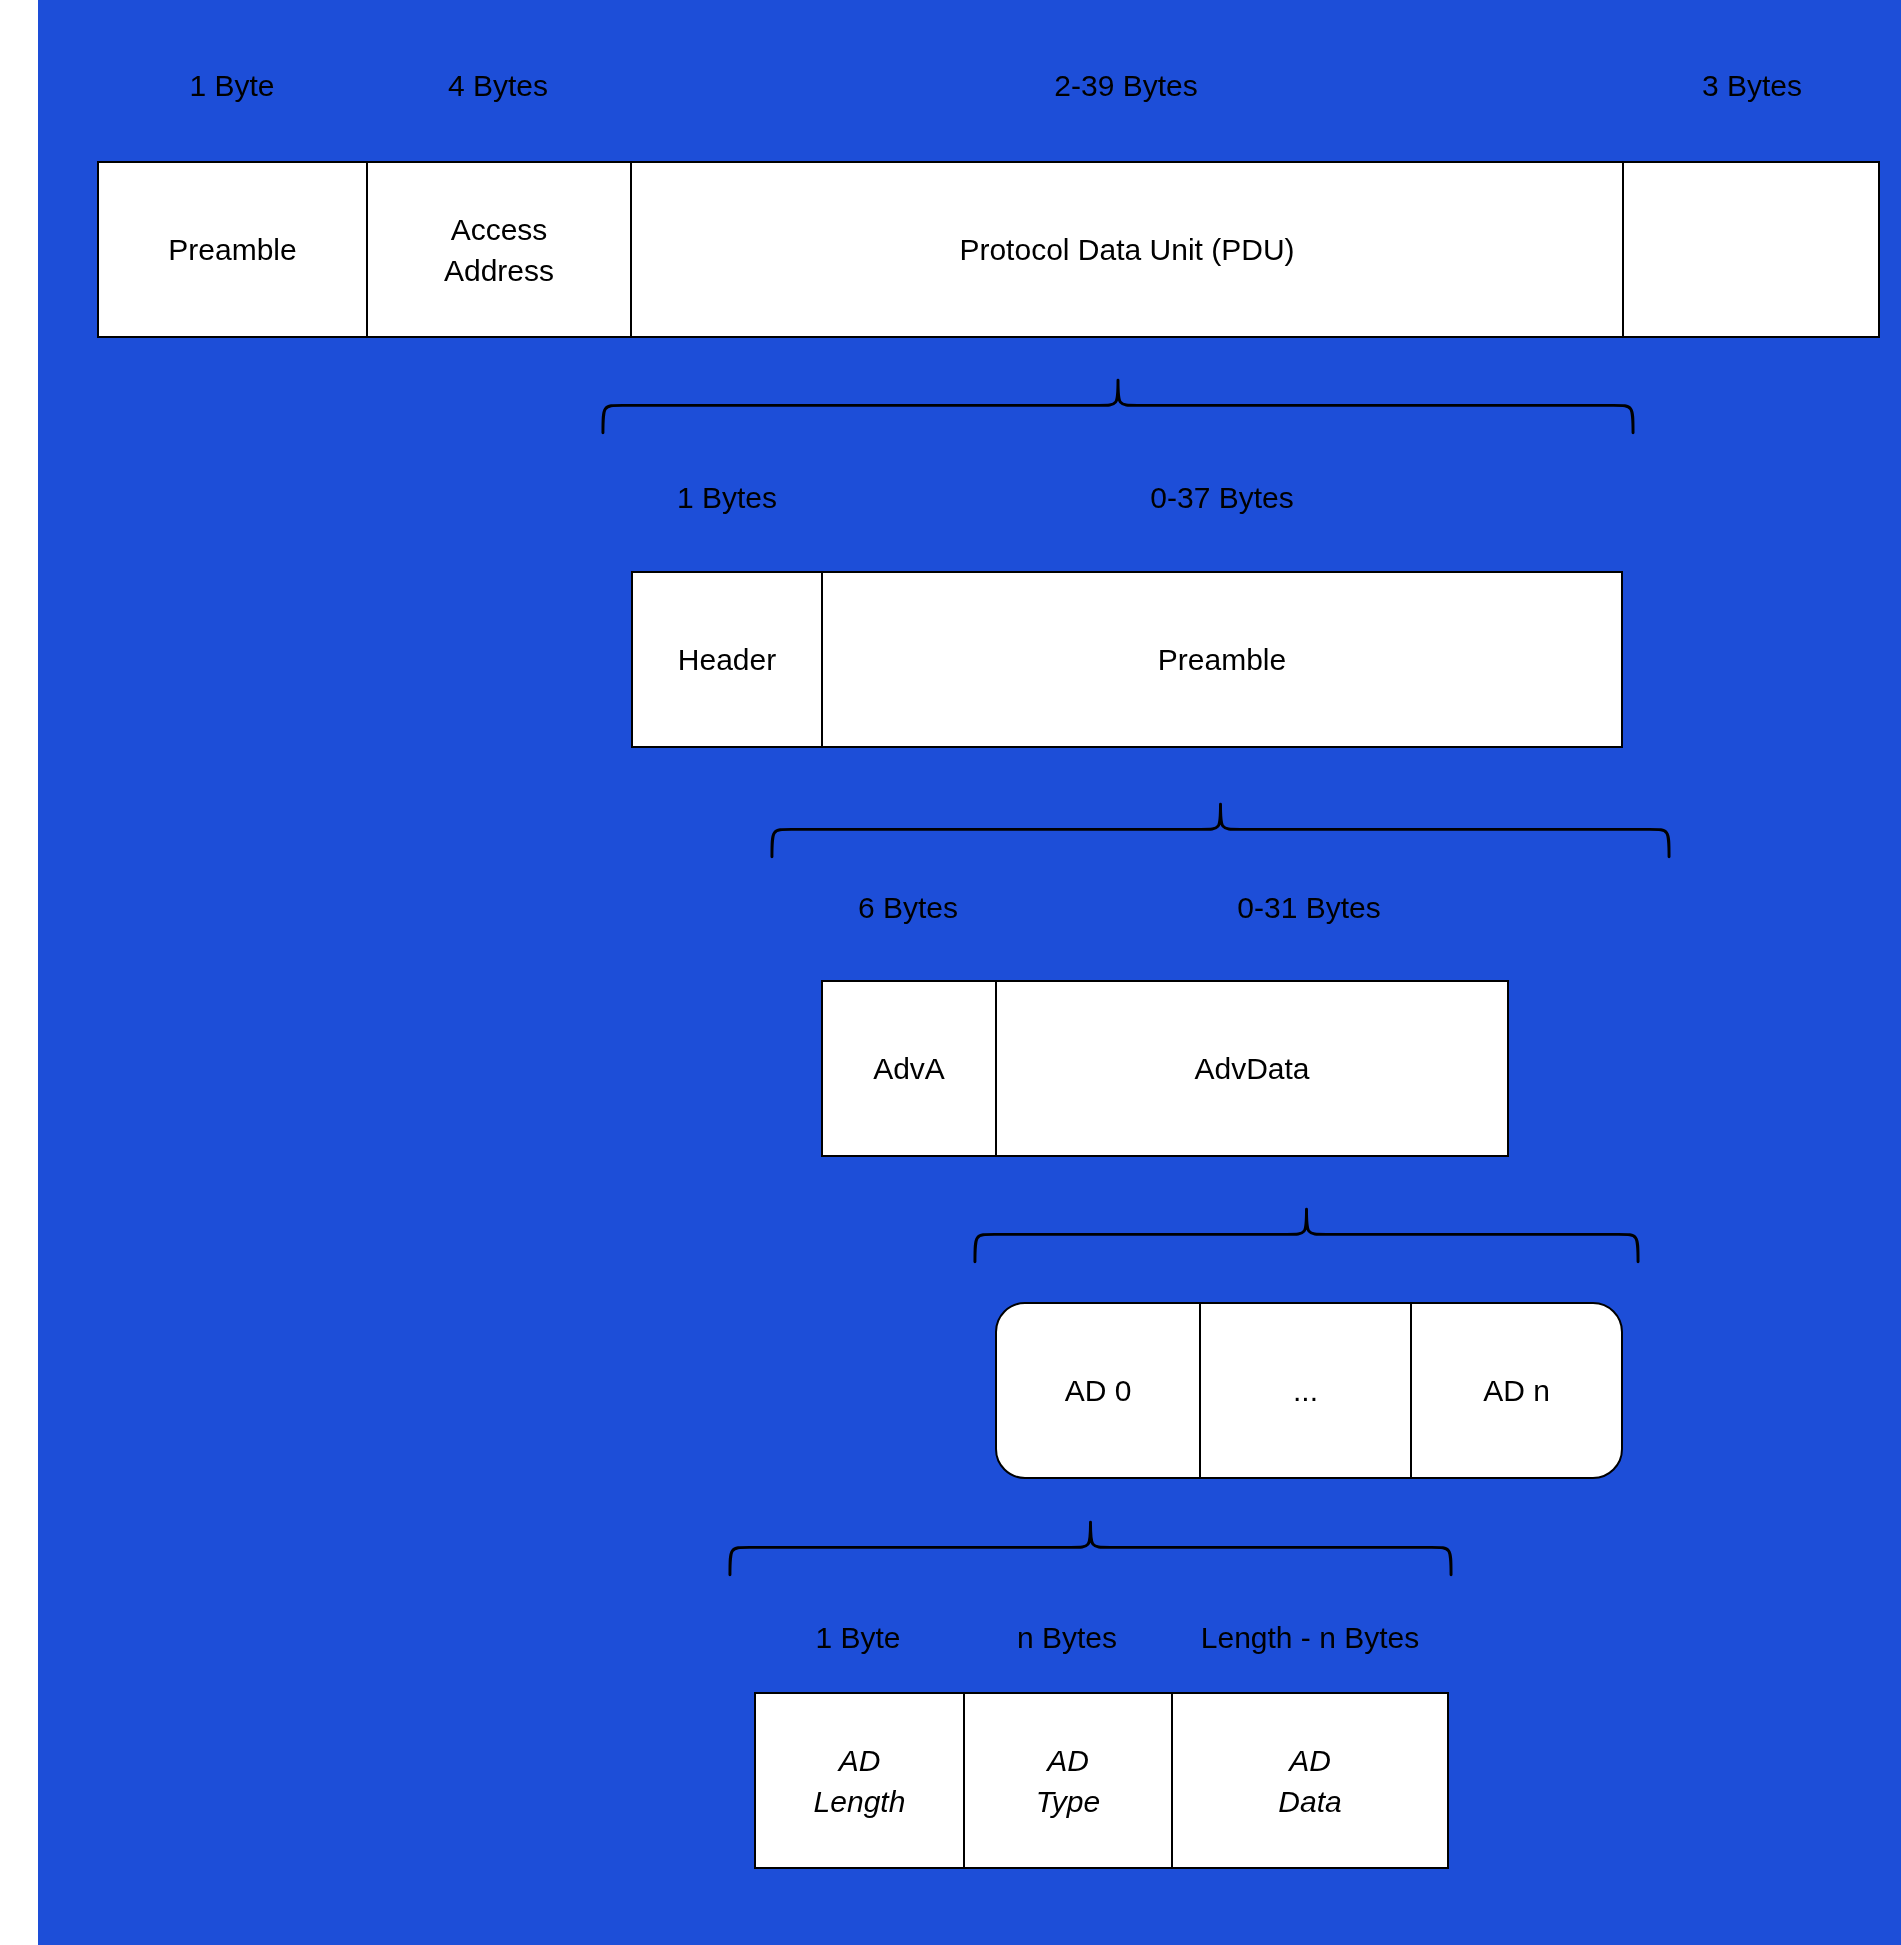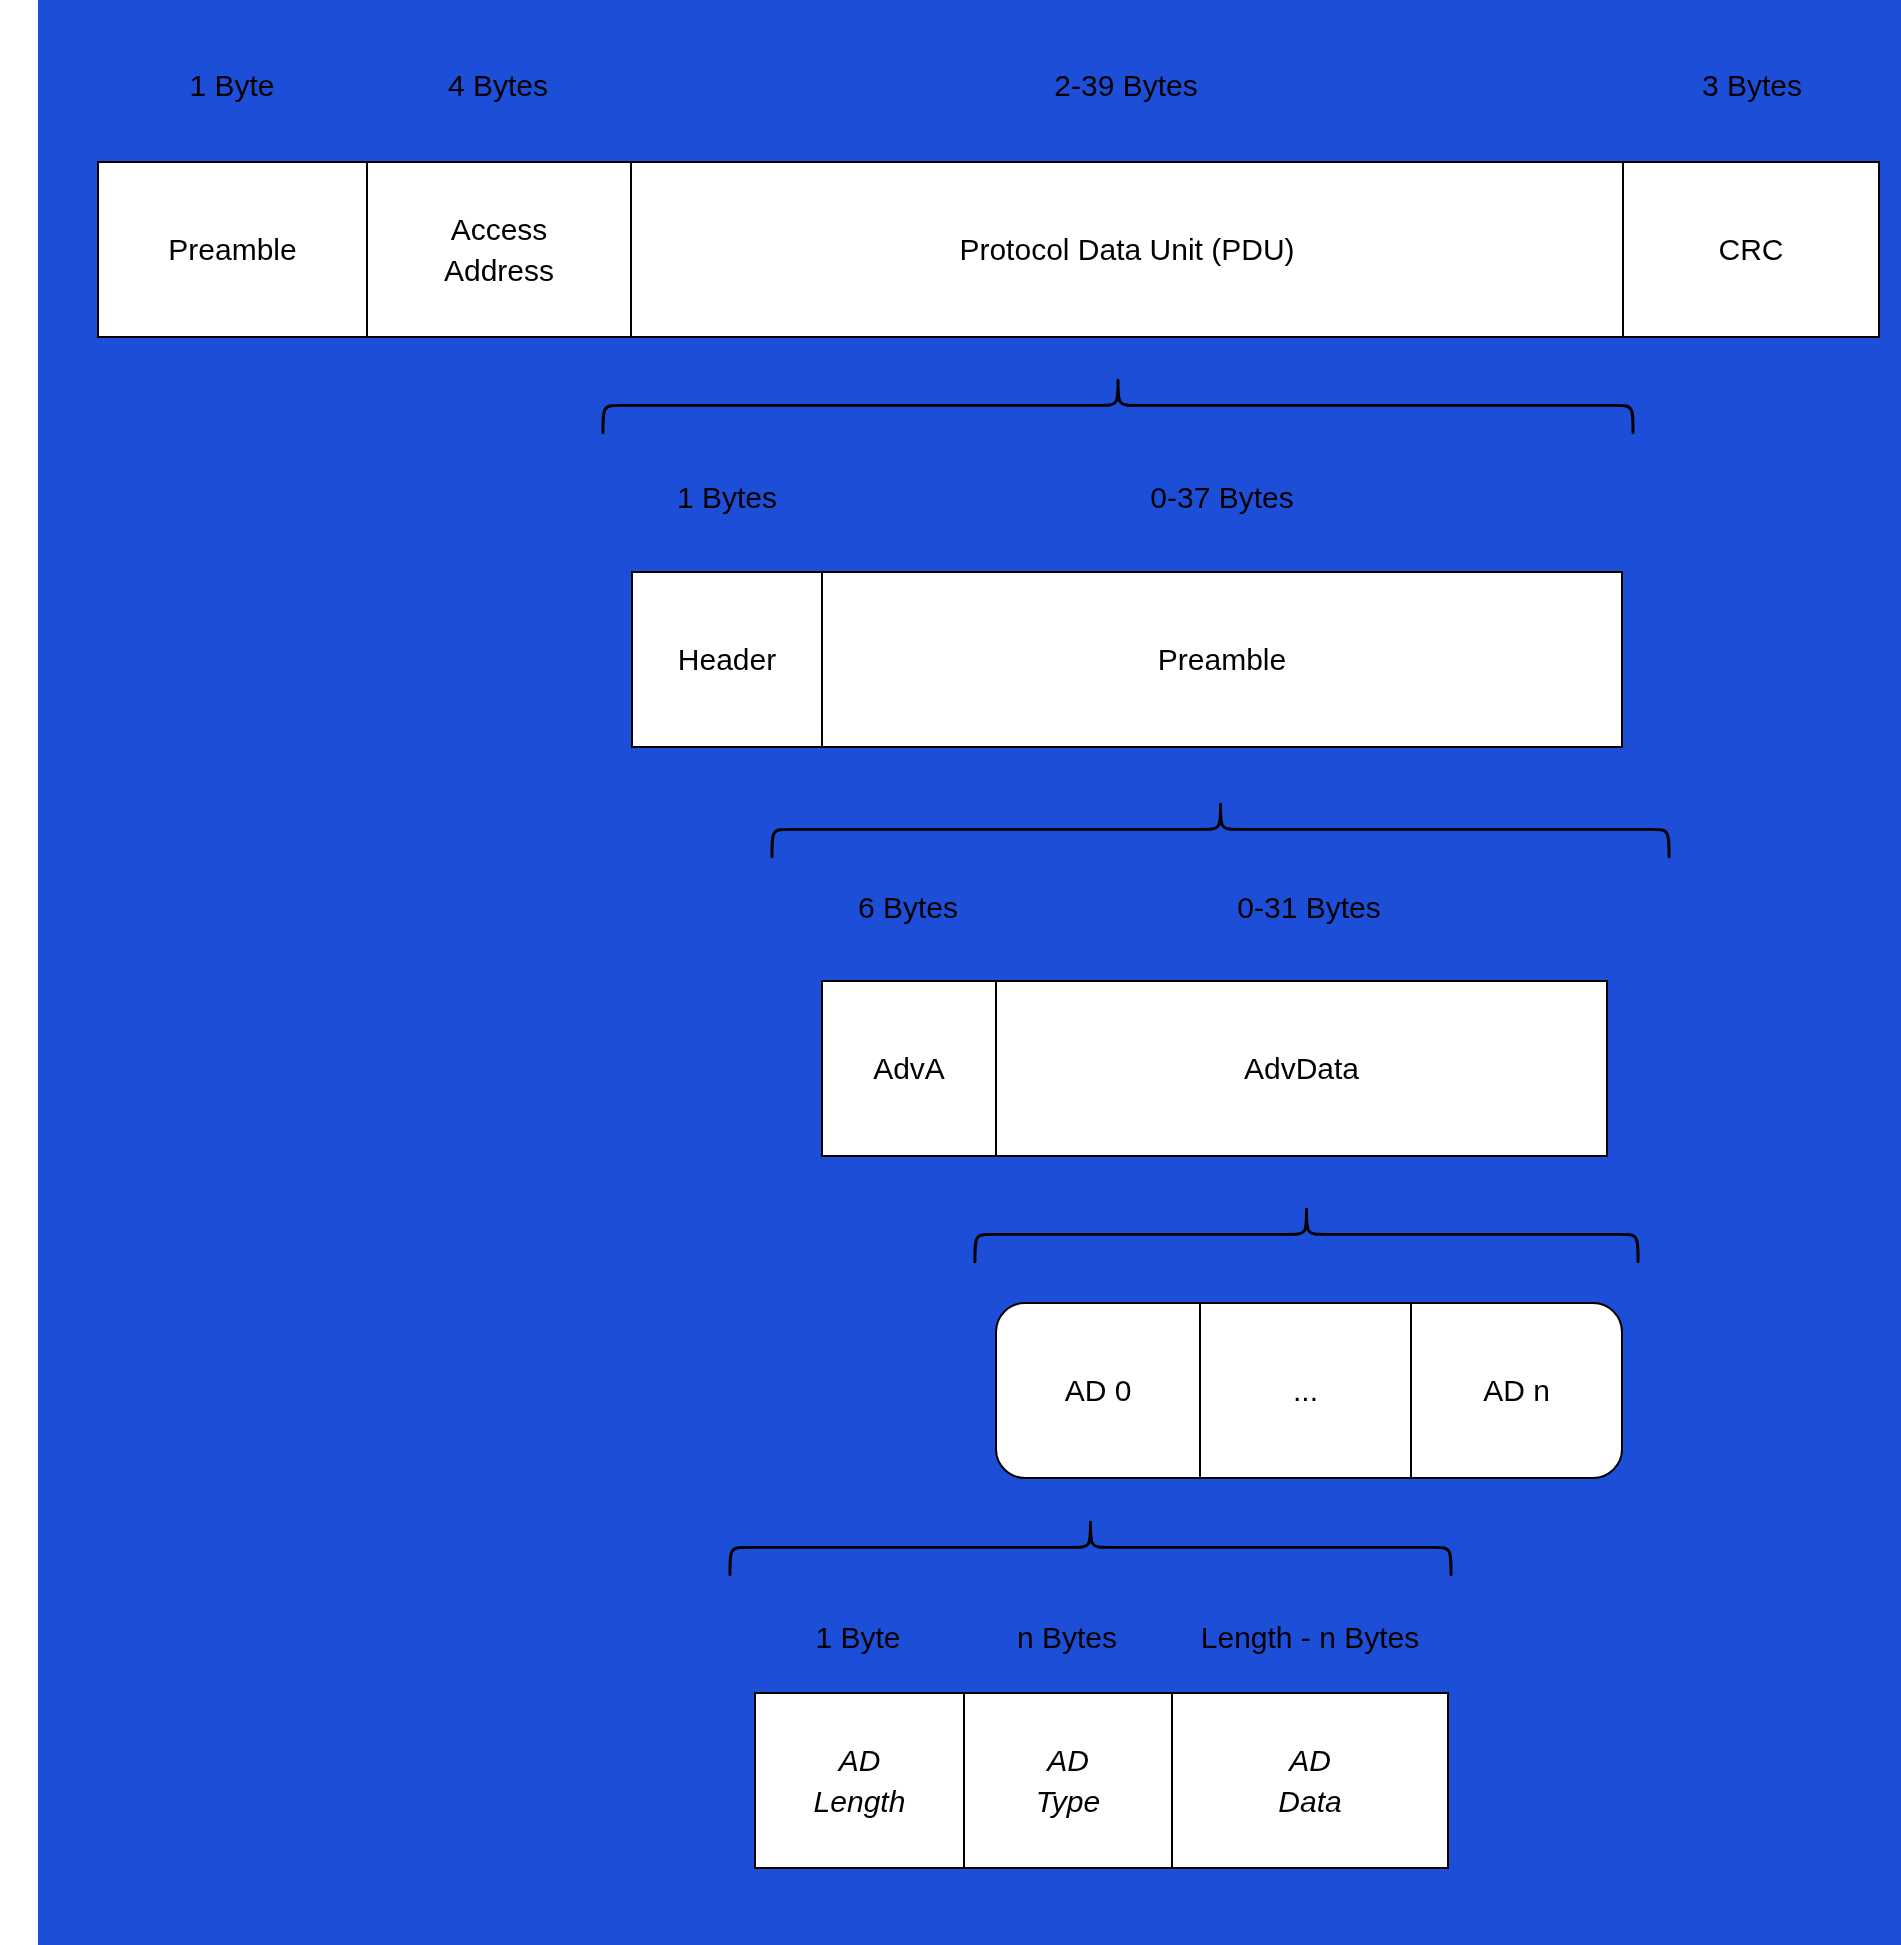--- a/index.html
+++ b/index.html
@@ -68,21 +68,20 @@
   <div class="size-label" style="left:194px; top:65px;">1 Byte</div>
   <div class="size-label" style="left:460px; top:65px;">4 Bytes</div>
   <div class="size-label" style="left:1088px; top:65px;">2-39 Bytes</div>
   <div class="size-label" style="left:1714px; top:65px;">3 Bytes</div>
 
   <div class="row" style="left:59px; top:161px; width:1783px; height:177px;">
     <div class="cell" style="width:269px;">Preamble</div>
     <div class="cell" style="width:264px;">Access
 Address</div>
     <div class="cell" style="width:992px;">Protocol Data Unit (PDU)</div>
-    <div class="cell grow">CRC</div>
   </div>
 
   <svg class="brace" style="left:563px; top:378px;" width="1034" height="57" viewBox="0 0 1060 58">
     <path d="M 2 56 C 2 27.84 2 27.84 22 27.84 L 510 27.84 C 530 27.84 530 27.84 530 2 C 530 27.84 530 27.84 550 27.84 L 1038 27.84 C 1058 27.84 1058 27.84 1058 56"></path>
   </svg>
 
   <div class="size-label" style="left:689px; top:477px;">1 Bytes</div>
   <div class="size-label" style="left:1184px; top:477px;">0-37 Bytes</div>
 
   <div class="row" style="left:593px; top:571px; width:992px; height:177px;">
@@ -90,21 +89,21 @@
     <div class="cell grow">Preamble</div>
   </div>
 
   <svg class="brace" style="left:732px; top:802px;" width="901" height="57" viewBox="0 0 924 58">
     <path d="M 2 56 C 2 27.84 2 27.84 22 27.84 L 442 27.84 C 462 27.84 462 27.84 462 2 C 462 27.84 462 27.84 482 27.84 L 902 27.84 C 922 27.84 922 27.84 922 56"></path>
   </svg>
 
   <div class="size-label" style="left:870px; top:887px;">6 Bytes</div>
   <div class="size-label" style="left:1271px; top:887px;">0-31 Bytes</div>
 
-  <div class="row" style="left:783px; top:980px; width:787px; height:177px;">
+  <div class="row" style="left:783px; top:980px; width:688px; height:177px;">
     <div class="cell" style="width:174px;">AdvA</div>
     <div class="cell grow">AdvData</div>
   </div>
 
   <svg class="brace" style="left:935px; top:1207px;" width="667" height="57" viewBox="0 0 684 58">
     <path d="M 2 56 C 2 27.84 2 27.84 22 27.84 L 322 27.84 C 342 27.84 342 27.84 342 2 C 342 27.84 342 27.84 362 27.84 L 662 27.84 C 682 27.84 682 27.84 682 56"></path>
   </svg>
 
   <div class="row" style="left:957px; top:1302px; width:628px; height:177px;border-radius:30px;">
     <div class="cell" style="width:204px;">AD 0</div>

